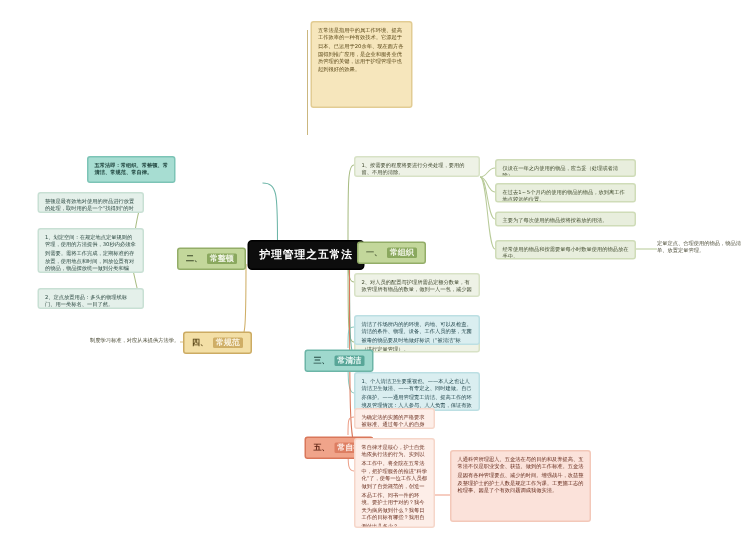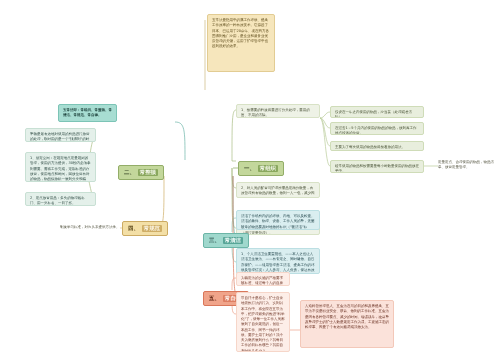--- a/index.html
+++ b/index.html
@@ -102,20 +102,21 @@
       <path d="M185 160 C185 130 185 122 175 122" stroke="#6cb5a7"></path>
 
       <path d="M205 20 L205 90" stroke="#cbb77f"></path>
     </g>
   </svg>
 
   <div class="node card c-cream" style="left:207px;top:14px;width:68px;height:58px;">五常法是指用中的属工作环境、提高工作效率的一种有效技术。它源起于日本、已运用于20余年、现在西方各国得到推广应用，是企业和服务业优质管理的关键，运用于护理管理中也起到很好的效果。</div>
 
   <div class="node card c-teal" style="left:58px;top:104px;width:59px;height:18px;font-weight:bold;">五常法即：常组织、常整顿、常清洁、常规范、常自律。</div>
 
+  <div class="node root" style="left:165px;top:160px;">护理管理之五常法</div>
 
   <div class="node branch b-green" style="left:238px;top:161px;">
     <span class="num">一、</span>
     <span class="sel">常组织</span>
   </div>
 
   <div class="node card c-greenlite" style="left:236px;top:104px;width:84px;height:14px;">1、按需要的程度将要进行分类处理，要用的留、不用的清除。</div>
   <div class="node card c-greenlite" style="left:236px;top:182px;width:84px;height:16px;">2、对人员的配置与护理所需品定额分数量，有效管理所有物品的数量，做到一人一包，减少因重复购置带来的浪费。</div>
   <div class="node card c-greenlite" style="left:236px;top:222px;width:84px;height:13px;">3、重视所用的物品，提高利用率以减少浪费（进行定量管理）。</div>
 

